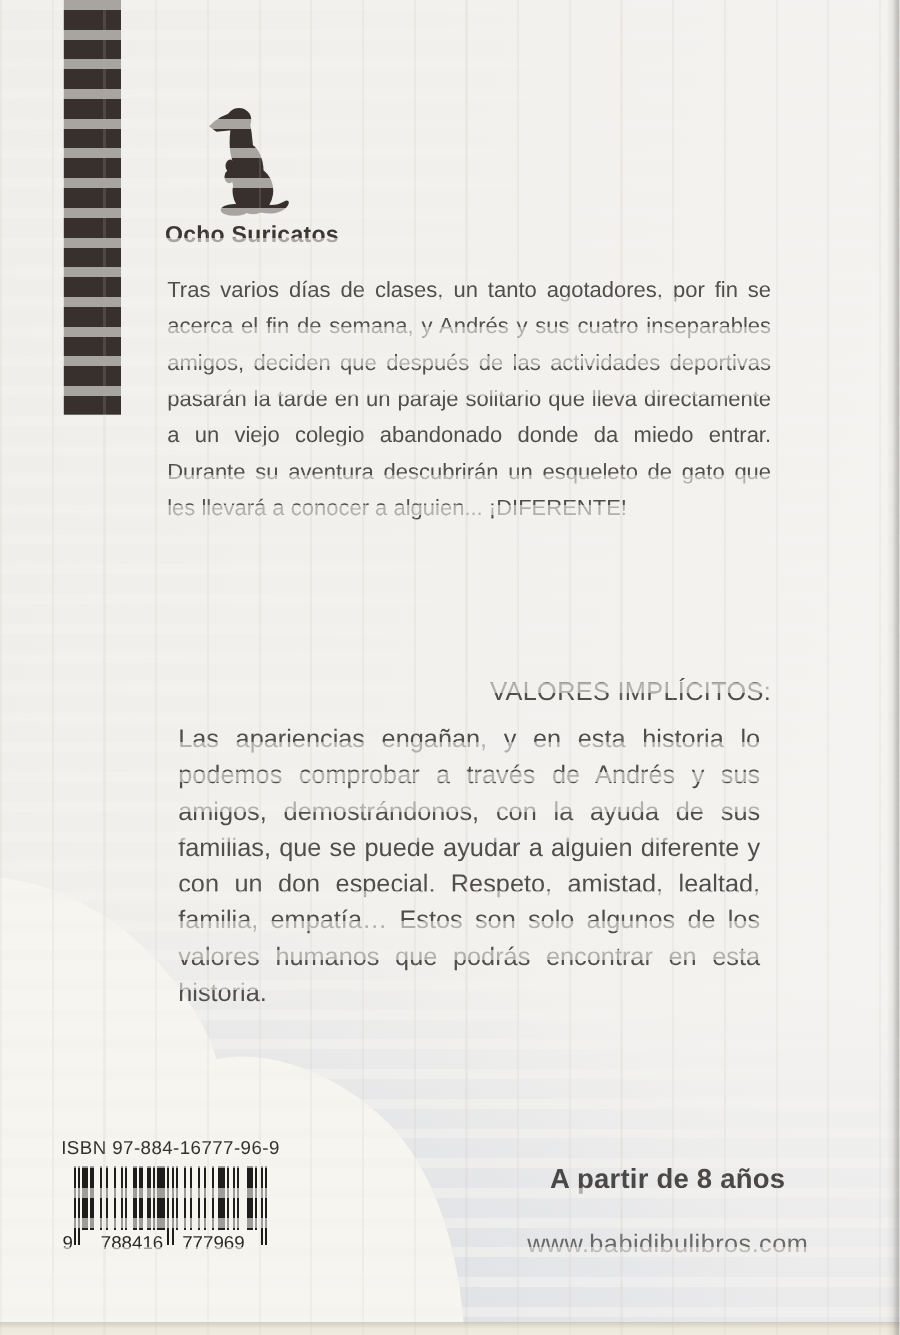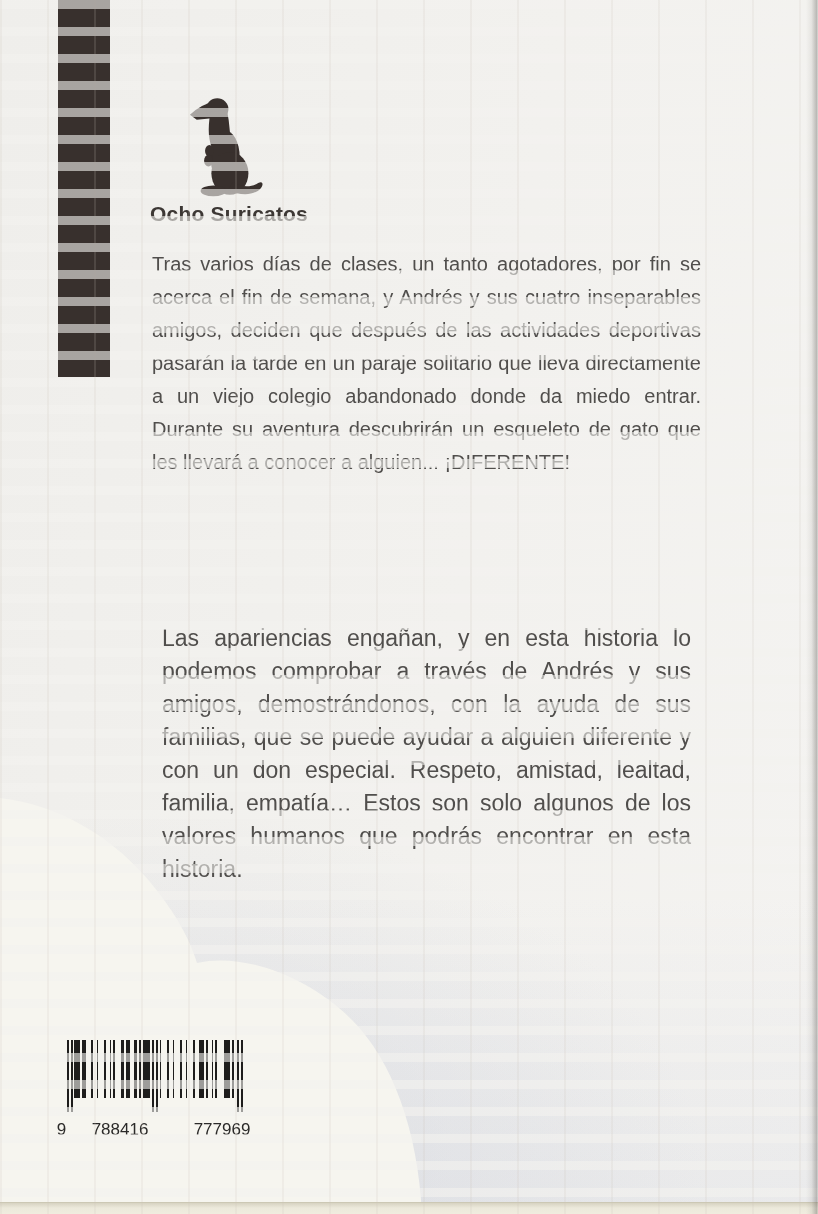--- a/index.html
+++ b/index.html
@@ -56,21 +56,21 @@
     letter-spacing:.3px;
   }
   .values-body{margin:10px;font-size:23px;line-height:33px;text-align:justify;color:#504e4c;}
   .barcode-block{position:absolute;left:55px;top:1034px;width:200px;z-index:5;}
   .isbn{font-size:17px;letter-spacing:.4px;color:#333231;text-align:center;white-space:nowrap;}
   .bars{display:block;margin:6px 0 0 12px;}
   .bc-digits{position:absolute;left:0;top:86px;width:200px;height:20px;font-size:17px;color:#2b2a29;}
   .bc-digits span{position:absolute;top:0;text-align:center;}
   .bc-d1{left:0;width:13px;}
   .bc-g1{left:26px;width:78px;}
-  .bc-g2{left:128px;width:78px;}
+  .bc-g2{left:100px;width:78px;}
   .footer-right{position:absolute;left:397px;top:1058px;width:420px;z-index:5;text-align:center;}
   .age{font-weight:bold;font-size:25px;color:#4a4846;letter-spacing:.2px;}
   .website{margin-top:30px;font-size:23px;color:#6b6967;letter-spacing:.4px;}
 </style>
 </head>
 <body>
 
 <div class="cover">
 
   <div class="lowlight"></div>
@@ -94,24 +94,26 @@
       <ellipse cx="22" cy="66" rx="4.5" ry="6"></ellipse>
       <ellipse cx="27" cy="97" rx="13" ry="5.5"></ellipse>
       <path d="M42 96 C54 102 68 102 75 95 C79 91 78 86 73 89 C65 94 55 93 47 88 Z"></path>
     </svg>
     <div class="brand-name">Ocho Suricatos</div>
   </div>
 
   <p class="synopsis">Tras varios días de clases, un tanto agotadores, por fin se acerca el fin de semana, y Andrés y sus cuatro inseparables amigos, deciden que después de las actividades deportivas pasarán la tarde en un paraje solitario que lleva directamente a un viejo colegio abandonado donde da miedo entrar. Durante su aventura descubrirán un esqueleto de gato que les llevará a conocer a alguien... ¡DIFERENTE!</p>
 
   <div class="values">
+    <div class="values-heading">VALORES IMPLÍCITOS:</div>
     <p class="values-body">Las apariencias engañan, y en esta historia lo podemos comprobar a través de Andrés y sus amigos, demostrándonos, con la ayuda de sus familias, que se puede ayudar a alguien diferente y con un don especial. Respeto, amistad, lealtad, familia, empatía… Estos son solo algunos de los valores humanos que podrás encontrar en esta historia.</p>
   </div>
 
   <div class="barcode-block">
+    <div class="isbn">ISBN 97-884-16777-96-9</div>
     <svg id="barcode" class="bars" width="176" height="72" viewBox="0 0 95 72" preserveAspectRatio="none" shape-rendering="crispEdges">
         <rect x="0" y="0" width="1" height="72" fill="#1e1d1c"></rect>
         <rect x="2" y="0" width="1" height="72" fill="#1e1d1c"></rect>
         <rect x="4" y="0" width="3" height="58" fill="#1e1d1c"></rect>
         <rect x="8" y="0" width="2" height="58" fill="#1e1d1c"></rect>
         <rect x="13" y="0" width="1" height="58" fill="#1e1d1c"></rect>
         <rect x="16" y="0" width="1" height="58" fill="#1e1d1c"></rect>
         <rect x="20" y="0" width="1" height="58" fill="#1e1d1c"></rect>
         <rect x="23" y="0" width="1" height="58" fill="#1e1d1c"></rect>
         <rect x="25" y="0" width="1" height="58" fill="#1e1d1c"></rect>
@@ -137,18 +139,22 @@
         <rect x="92" y="0" width="1" height="72" fill="#1e1d1c"></rect>
         <rect x="94" y="0" width="1" height="72" fill="#1e1d1c"></rect>
       </svg>
     <div class="bc-digits">
       <span class="bc-d1">9</span>
       <span class="bc-g1">788416</span>
       <span class="bc-g2">777969</span>
     </div>
   </div>
 
+  <div class="footer-right">
+    <div class="age">A partir de 8 años</div>
+    <div class="website">www.babidibulibros.com</div>
+  </div>
 
   <div class="paper-texture"></div>
   <div class="right-shadow"></div>
   <div class="page-strip"></div>
 
 </div>
 
 </body></html>

